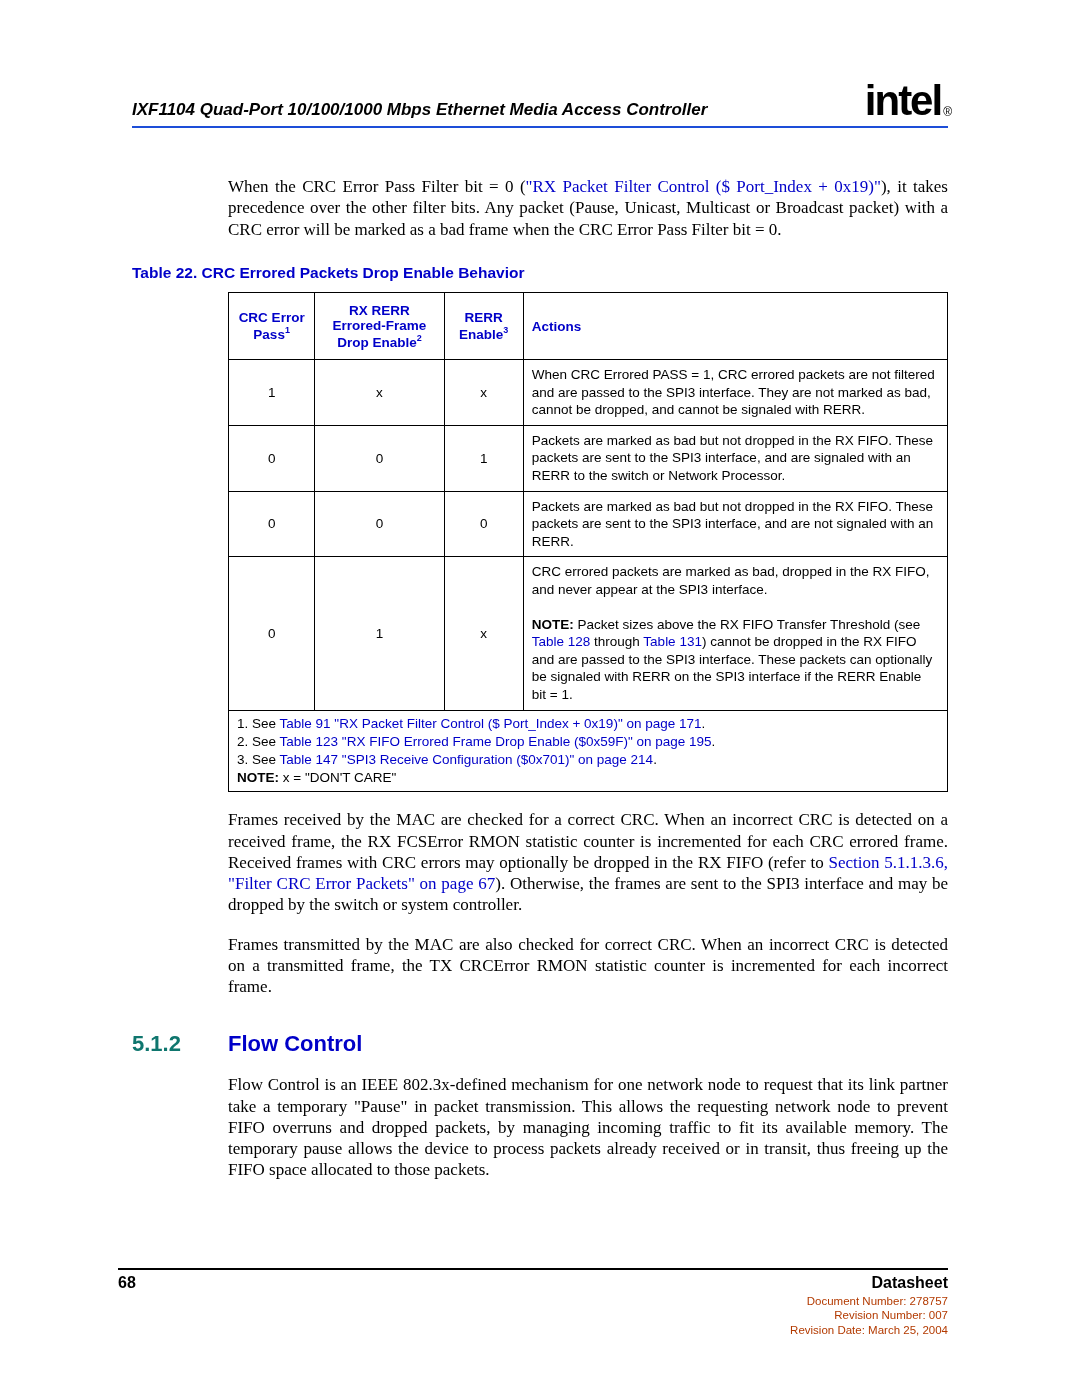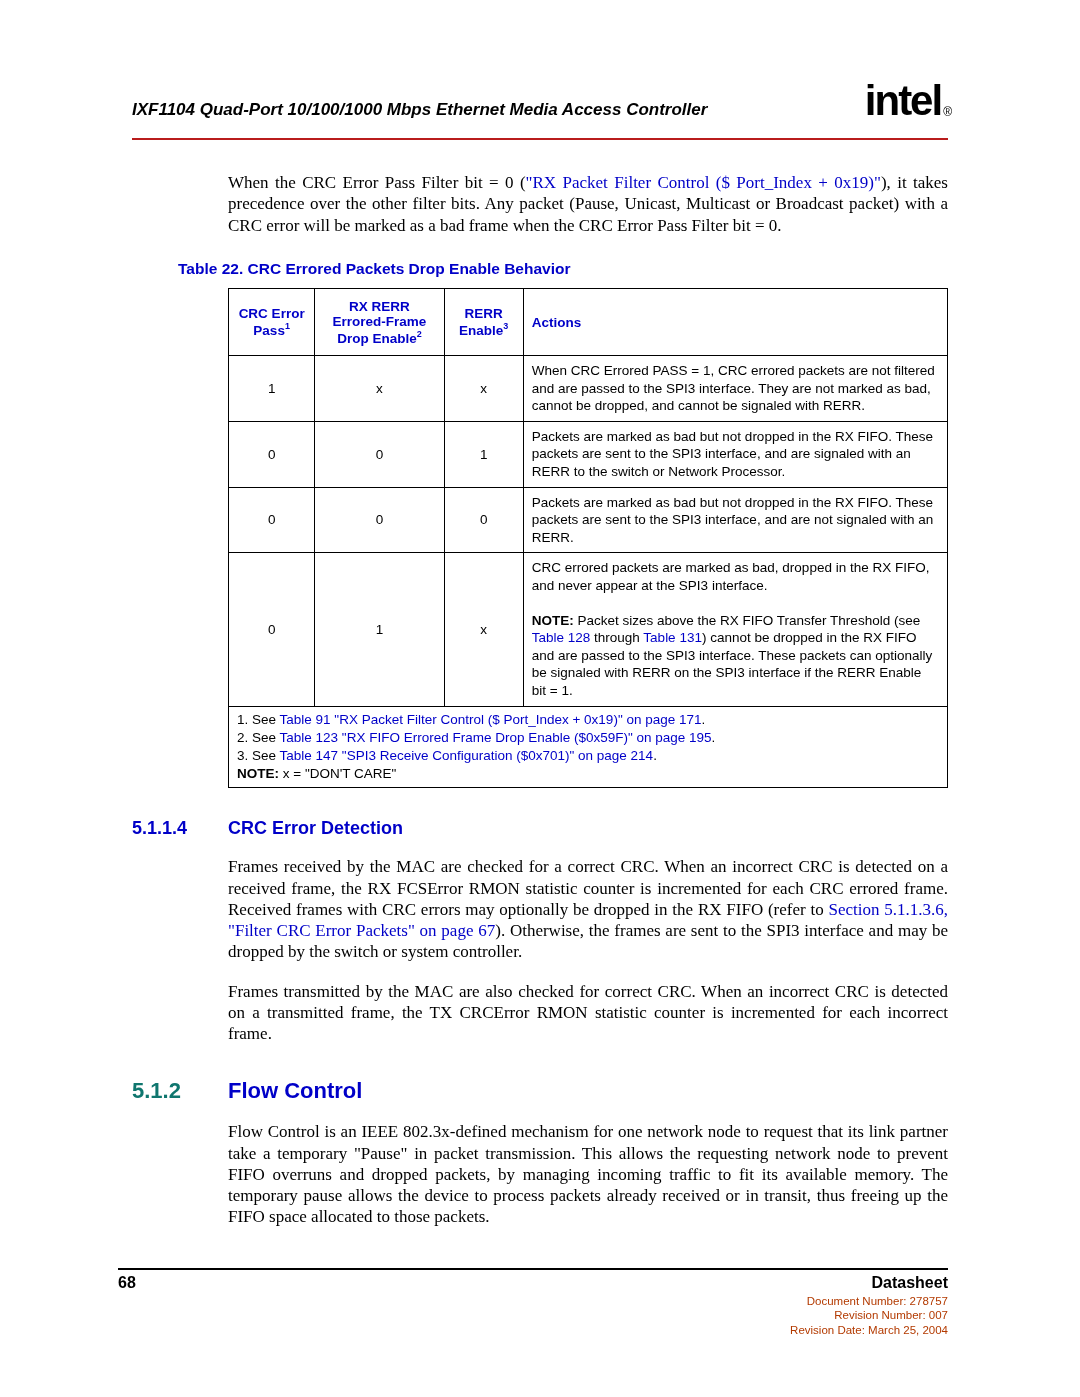--- a/index.html
+++ b/index.html
@@ -14,23 +14,23 @@
     position: relative;
   }
   .page {
     padding: 80px 132px 60px 132px;
     box-sizing: border-box;
   }
   .header-row {
     display: flex;
     justify-content: space-between;
     align-items: flex-start;
-    border-bottom: 2px solid #b91c1c;
-    padding-bottom: 16px;
-    margin-bottom: 32px;
+    border-bottom: 2px solid #1d4ed8;
+    padding-bottom: 4px;
+    margin-bottom: 48px;
   }
   .doc-title {
     font-family: Arial, Helvetica, sans-serif;
     font-weight: bold;
     font-style: italic;
     font-size: 17px;
     padding-top: 20px;
   }
   .logo {
     font-family: Arial, Helvetica, sans-serif;
@@ -58,21 +58,20 @@
     text-align: justify;
   }
   .link-blue { color: #0000c8; }
   .caption {
     font-family: Arial, Helvetica, sans-serif;
     font-weight: bold;
     color: #0000c8;
     font-size: 15.5px;
     margin-bottom: 10px;
     margin-top: 24px;
-    margin-left: 46px;
   }
   table.data {
     border-collapse: collapse;
     width: 100%;
     font-family: Arial, Helvetica, sans-serif;
     font-size: 13.5px;
     table-layout: fixed;
   }
   table.data th, table.data td {
     border: 1.5px solid #000;
@@ -242,24 +241,20 @@
       <div class="fn-line">
         <span>3. See </span><span class="link-blue">Table 147 "SPI3 Receive Configuration ($0x701)" on page 214</span><span>.</span>
       </div>
       <div class="fn-line">
         <span class="note-label">NOTE:</span><span>  x = "DON'T CARE"</span>
       </div>
     </div>
 
   </div>
 
-  <div class="h-row" style="margin-top:30px; margin-bottom:12px;">
-    <div class="num4">5.1.1.4</div>
-    <div class="txt4">CRC Error Detection</div>
-  </div>
 
   <div class="body-col">
     <p class="para">
       <span>Frames received by the MAC are checked for a correct CRC. When an incorrect CRC is detected on a received frame, the RX FCSError RMON statistic counter is incremented for each CRC errored frame. Received frames with CRC errors may optionally be dropped in the RX FIFO (refer to </span><span class="link-blue">Section 5.1.1.3.6, "Filter CRC Error Packets" on page 67</span><span>). Otherwise, the frames are sent to the SPI3 interface and may be dropped by the switch or system controller.</span>
     </p>
     <p class="para">Frames transmitted by the MAC are also checked for correct CRC. When an incorrect CRC is detected on a transmitted frame, the TX CRCError RMON statistic counter is incremented for each incorrect frame.</p>
   </div>
 
   <div class="h-row h3" style="margin-top:34px; margin-bottom:14px;">
     <div class="num4">5.1.2</div>

